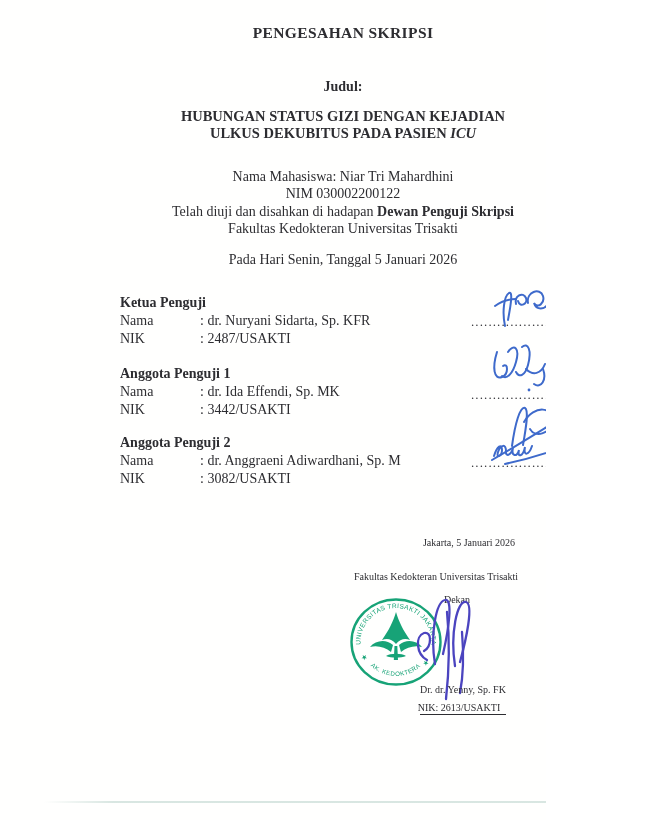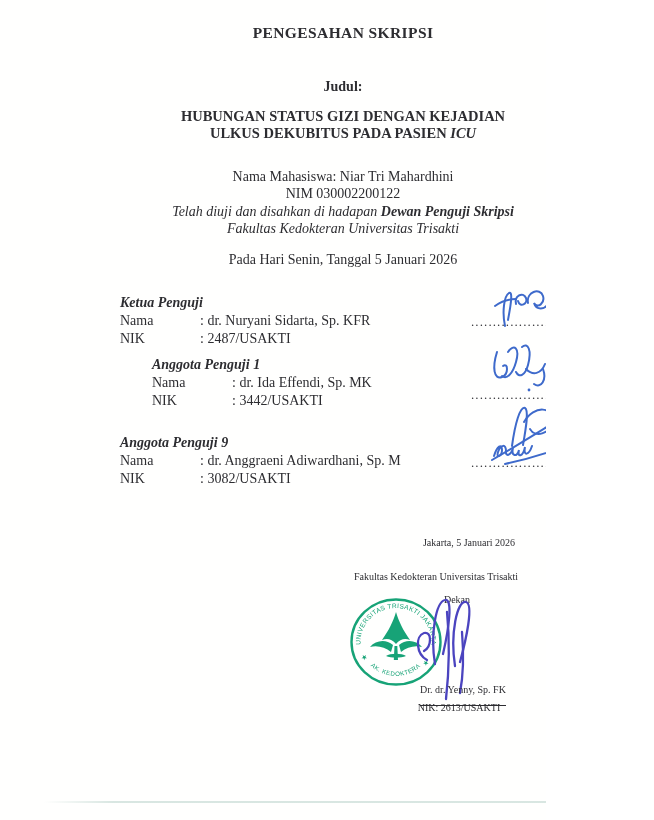--- a/index.html
+++ b/index.html
@@ -9,42 +9,42 @@
     background:#fffffe;
     font-family:"Liberation Serif","DejaVu Serif",serif;
     color:var(--ink,#2d2d31);
     overflow:hidden;
   }
   .c-line{position:absolute;left:120px;width:446px;text-align:center;font-size:14px;line-height:16.5px;}
   .doc-title{top:25px;font-weight:bold;font-size:15.5px;letter-spacing:.4px;}
   .judul{top:79px;font-weight:bold;}
   .thesis{top:108px;font-weight:bold;font-size:14.5px;}
   .student{top:156px;margin-top:13px;}
-  .statement{top:204px;font-style:italic;}
+  .statement{top:204px;}
   .dateline{top:252px;}
   .b{font-weight:bold;}
   .i{font-style:italic;}
   .examiner{position:absolute;left:120px;width:370px;font-size:14px;line-height:18px;}
-  .examiner .role{font-weight:bold;font-style:italic;}
+  .examiner .role{font-weight:bold;}
   .row{display:flex;align-items:center;}
   .lbl{display:inline-block;width:80px;flex:0 0 80px;}
   .dots{position:absolute;left:471px;width:100px;font-size:13px;letter-spacing:1.1px;color:#3a3a3e;line-height:13px;overflow:hidden;white-space:nowrap;}
   .dots1{top:315px;}
   .dots2{top:388px;}
   .dots3{top:456px;}
   .sig{position:absolute;color:var(--sig-blue,#3e6acb);}
   .sig1{left:488px;top:286px;}
   .sig2{left:486px;top:340px;}
   .sig3{left:488px;top:400px;}
   .ap{position:absolute;font-size:10px;line-height:17px;text-align:center;}
   .ap-jakarta{left:369px;top:534px;width:200px;}
   .ap-dekan{left:357px;top:551px;width:200px;margin-top:40px;}
   .ap-fak{left:286px;top:568px;width:300px;}
   .ap-name{left:363px;top:681px;width:200px;}
-  .ap-name .u{display:inline-block;border-bottom:1px solid #2d2d31;padding-bottom:7px;text-align:right;}
+  .ap-name .u{display:inline-block;border-bottom:1px solid #2d2d31;padding-bottom:16px;text-align:right;}
   .ap-nik{left:359px;top:699px;width:200px;}
   .stamp{position:absolute;left:348px;top:597px;color:var(--stamp-green,#17a377);}
   .dean-sig{position:absolute;left:405px;top:592px;color:var(--dean-sig,#4b44bf);}
   .pagenum{position:absolute;left:544px;top:780px;width:36px;text-align:center;font-size:12.5px;color:#a21caf;}
   .scan-edge{position:absolute;left:44px;top:801px;width:572px;height:2px;
     background:linear-gradient(90deg,rgba(200,220,214,0),rgba(185,210,202,.55) 12%,rgba(185,210,202,.55) 88%,rgba(200,220,214,0));}
   svg{display:block;}
 </style>
 </head>
 <body>
@@ -77,34 +77,34 @@
     <div class="row">
       <span class="lbl">Nama</span>
       <span>: dr. Nuryani Sidarta, Sp. KFR</span>
     </div>
     <div class="row">
       <span class="lbl">NIK</span>
       <span>: 2487/USAKTI</span>
     </div>
   </div>
 
-  <div class="examiner" style="top:356px;margin-left:32px;">
+  <div class="examiner" style="top:365px;">
     <div class="role">Anggota Penguji 1</div>
     <div class="row">
       <span class="lbl">Nama</span>
       <span>: dr. Ida Effendi, Sp. MK</span>
     </div>
     <div class="row">
       <span class="lbl">NIK</span>
       <span>: 3442/USAKTI</span>
     </div>
   </div>
 
   <div class="examiner" style="top:434px;">
-    <div class="role">Anggota Penguji 9</div>
+    <div class="role">Anggota Penguji 2</div>
     <div class="row">
       <span class="lbl">Nama</span>
       <span>: dr. Anggraeni Adiwardhani, Sp. M</span>
     </div>
     <div class="row">
       <span class="lbl">NIK</span>
       <span>: 3082/USAKTI</span>
     </div>
   </div>
 

